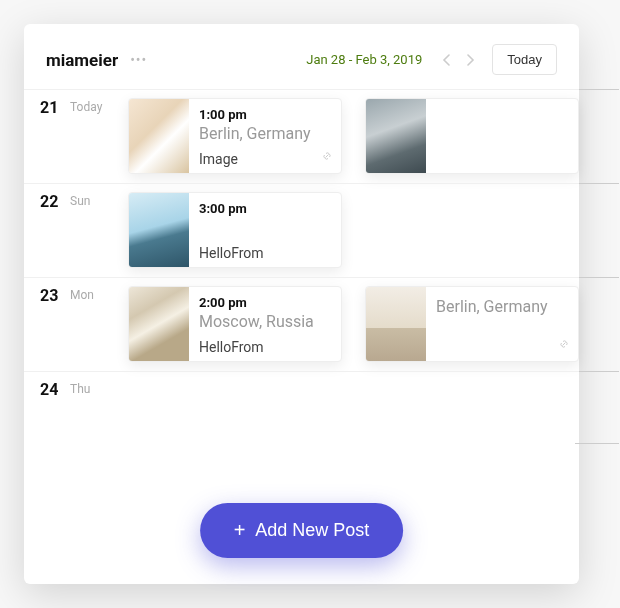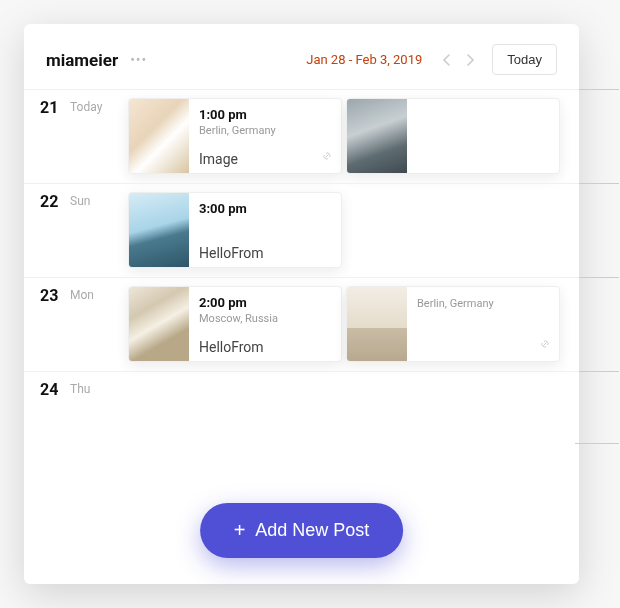--- a/index.html
+++ b/index.html
@@ -34,21 +34,21 @@
   .more-dots {
     margin-left: 12px;
     color: #bbb;
     font-size: 14px;
     letter-spacing: 1px;
     cursor: pointer;
   }
   .spacer { flex: 1; }
   .date-range {
     font-size: 13px;
-    color: #c2410c;
+    color: #4d7c0f;
     margin-right: 12px;
   }
   .nav-btn {
     width: 24px; height: 24px;
     display: inline-flex; align-items:center; justify-content:center;
     color: #bbb;
     cursor: pointer;
     font-size: 14px;
   }
   .today-btn {
@@ -80,23 +80,24 @@
   }
   .dayname {
     position: absolute;
     left: 46px;
     top: 10px;
     font-size: 12px;
     color: #aaa;
   }
   .events {
     display: flex;
-    gap: 4px;
+    gap: 14px;
     padding-top: 8px;
     padding-left: 42px;
+    justify-content: space-between;
   }
   .event {
     display: flex;
     width: 214px;
     background: #fff;
     border: 1px solid #eee;
     border-radius: 4px;
     box-shadow: 0 4px 14px rgba(0,0,0,0.08);
     overflow: hidden;
   }
@@ -106,21 +107,21 @@
     background: #ccc;
   }
   .einfo {
     padding: 8px 10px 6px 10px;
     flex:1;
     position:relative;
     display:flex;
     flex-direction:column;
   }
   .etime { font-weight:700; font-size:13px; color:#111; }
-  .eloc { font-size:11px; color:#999; margin-top:2px; }
+  .eloc { font-size:16px; color:#999; margin-top:2px; }
   .etag { font-size:14px; color:#444; margin-top:auto; }
   .linkicon {
     position:absolute; right:8px; bottom:8px;
     color:#ccc; font-size:12px;
   }
   
   .guide {
     position:absolute;
     right:-40px;
     height:1px;

